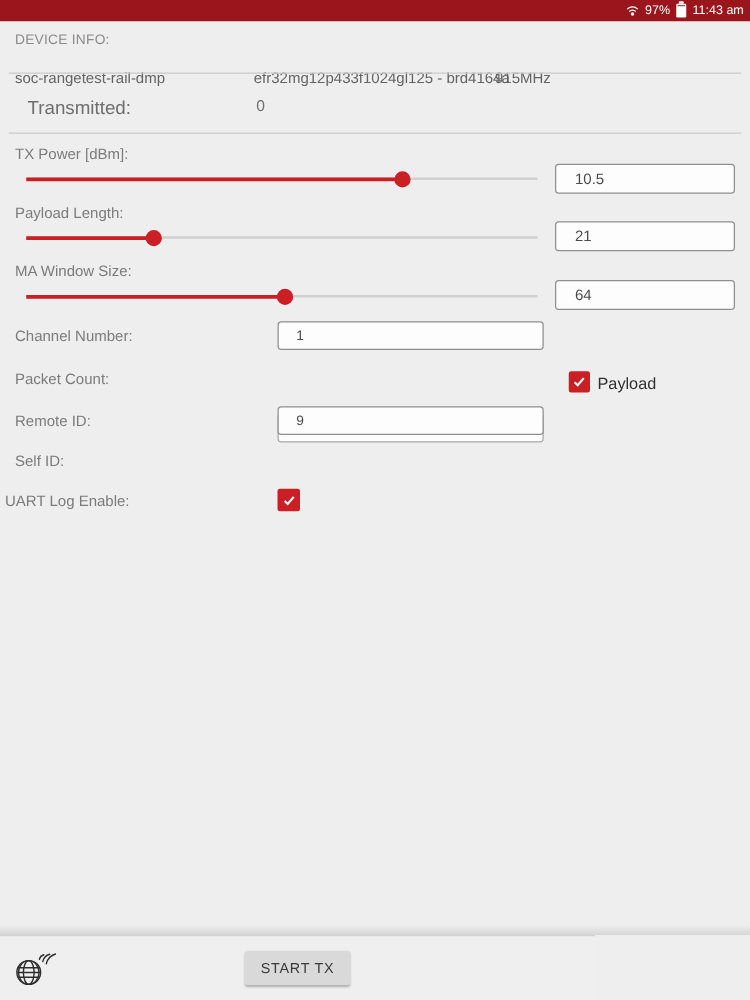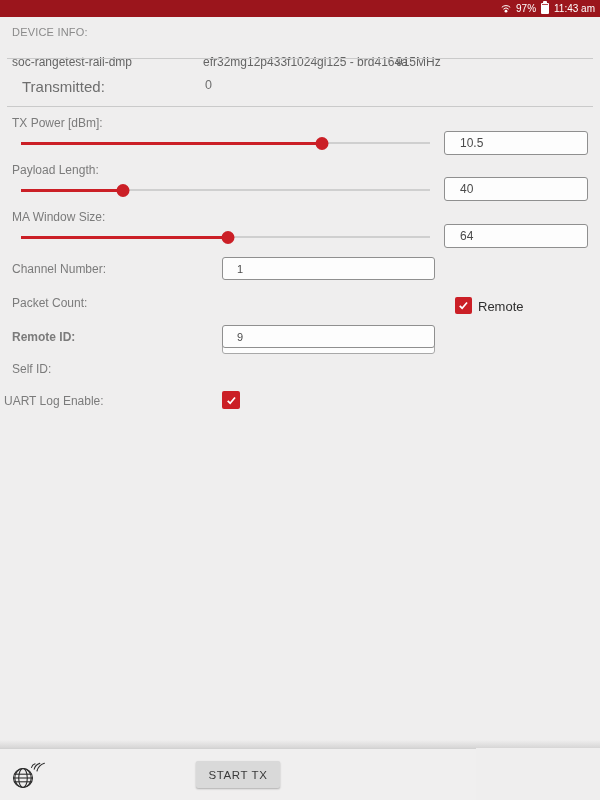--- a/index.html
+++ b/index.html
@@ -122,43 +122,43 @@
     <div class="slider-thumb" style="left: 73.6%;"></div>
   </div>
   <div class="value-box" style="top:131px;">10.5</div>
 
   <div class="lbl" style="top:163px; left:12px;">Payload Length:</div>
   <div class="slider-track" style="top:183px;">
     <div class="slider-rail"></div>
     <div class="slider-fill" style="width: 24.9%;"></div>
     <div class="slider-thumb" style="left: 24.9%;"></div>
   </div>
-  <div class="value-box" style="top:177px;">40</div>
+  <div class="value-box" style="top:177px;">21</div>
 
   <div class="lbl" style="top:210px; left:12px;">MA Window Size:</div>
   <div class="slider-track" style="top:230px;">
     <div class="slider-rail"></div>
     <div class="slider-fill" style="width: 50.6%;"></div>
     <div class="slider-thumb" style="left: 50.6%;"></div>
   </div>
   <div class="value-box" style="top:224px;">64</div>
 
   <div class="lbl" style="top:262px; left:12px;">Channel Number:</div>
   <input class="field-input" style="top: 257px;" value="1">
 
   <div class="lbl" style="top:296px; left:12px;">Packet Count:</div>
   <input class="field-input disabled" style="top: 291px; margin-top: 40px;" disabled="" value="2500">
   <div class="checkbox" style="top: 297px; left: 455px; visibility: visible;">
     <svg viewBox="0 0 24 24" style="display: block;">
       <path d="M5 12.5l4.5 4.5 9-10.5" stroke="#ffffff" stroke-width="3.2" fill="none"></path>
     </svg>
   </div>
-  <div class="lbl" style="top:299px; left:478px; font-size:13px; color:#2f2f2f;">Remote</div>
+  <div class="lbl" style="top:299px; left:478px; font-size:13px; color:#2f2f2f;">Payload</div>
 
-  <div class="lbl" style="top:330px; left:12px;font-weight:bold;">Remote ID:</div>
+  <div class="lbl" style="top:330px; left:12px;">Remote ID:</div>
   <input class="field-input" style="top: 325px;" value="9">
 
   <div class="lbl" style="top:362px; left:12px;">Self ID:</div>
 
   <div class="lbl" style="top:394px; left:4px;">UART Log Enable:</div>
   <div class="checkbox" style="top: 391px; left: 222px; width: 18px; height: 18px; visibility: visible;">
     <svg viewBox="0 0 24 24" style="display: block;">
       <path d="M5 12.5l4.5 4.5 9-10.5" stroke="#ffffff" stroke-width="3.2" fill="none"></path>
     </svg>
   </div>

